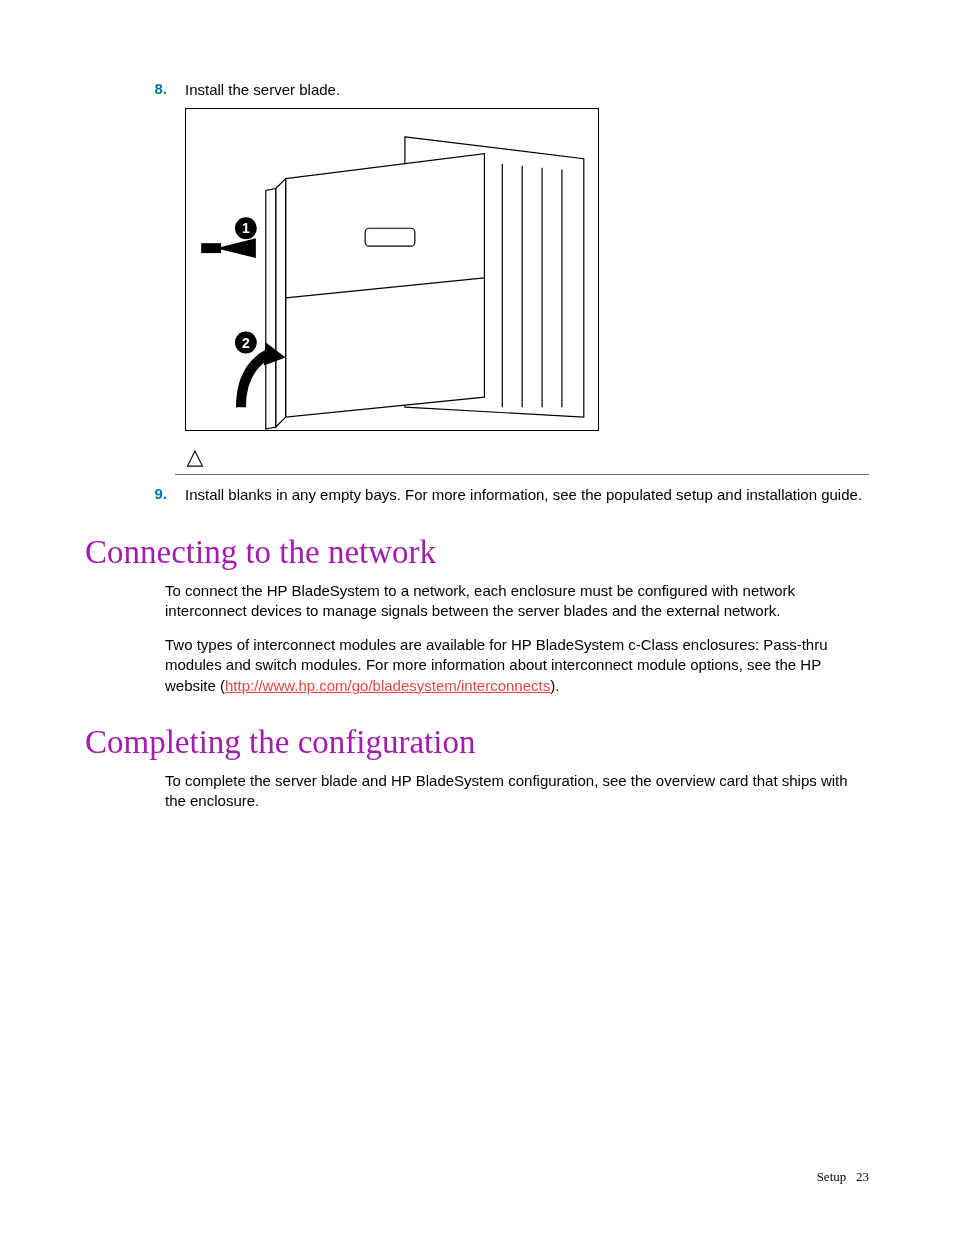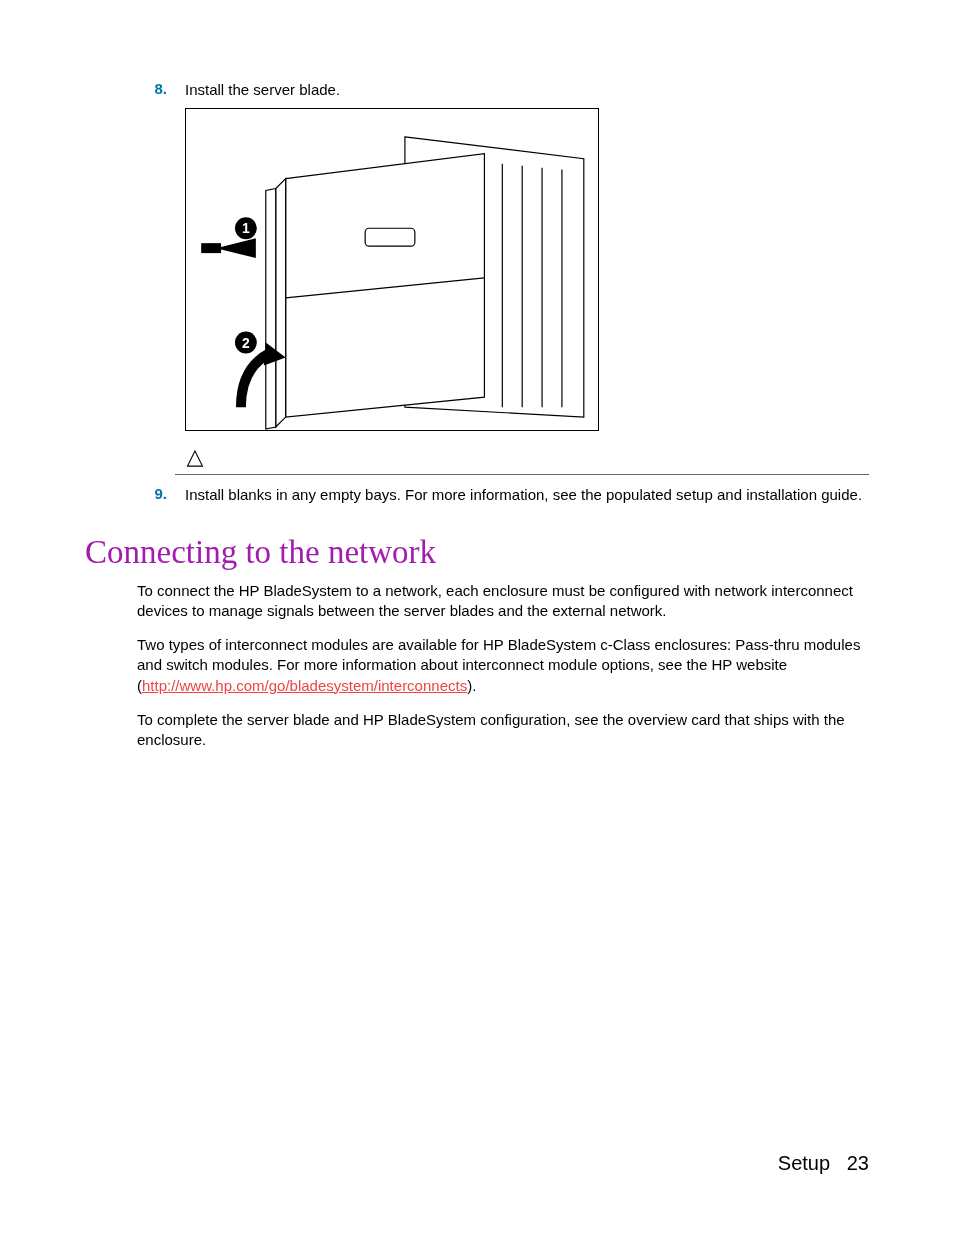--- a/index.html
+++ b/index.html
@@ -72,32 +72,33 @@
     color: #0073a8;
   }
   h1 {
     font-family: Georgia, "Times New Roman", serif;
     font-weight: normal;
     color: #a21caf;
     font-size: 33px;
     margin: 28px 0 10px 0;
   }
   .body-text {
-    margin: 0 0 14px 52px;
+    margin: 0 0 14px 80px;
     line-height: 1.35;
   }
   .link {
     color: #ef4444;
     text-decoration: underline;
   }
   .footer {
     position: absolute;
-    bottom: 60px;
+    bottom: 50px;
     right: 85px;
-    font-size: 20px;
+    font-size: 13px;
+    font-family: Liberation Serif, serif;
   }
 </style>
 </head>
 <body>
 
 <div class="page">
 
   <div class="list-item">
     <div class="list-num">8.</div>
     <div class="list-text">Install the server blade.</div>
@@ -150,20 +151,21 @@
   </div>
 
   <h1>Connecting to the network</h1>
 
   <p class="body-text">To connect the HP BladeSystem to a network, each enclosure must be configured with network interconnect devices to manage signals between the server blades and the external network.</p>
 
   <p class="body-text">
     <span>Two types of interconnect modules are available for HP BladeSystem c-Class enclosures: Pass-thru modules and switch modules. For more information about interconnect module options, see the HP website (</span><a class="link">http://www.hp.com/go/bladesystem/interconnects</a><span>).</span>
   </p>
 
+  <h1>Completing the configuration</h1>
 
   <p class="body-text">To complete the server blade and HP BladeSystem configuration, see the overview card that ships with the enclosure.</p>
 
   <div class="footer">
     <span>Setup</span>&nbsp;&nbsp;&nbsp;<span>23</span>
   </div>
 
 </div>
 
 </body></html>

